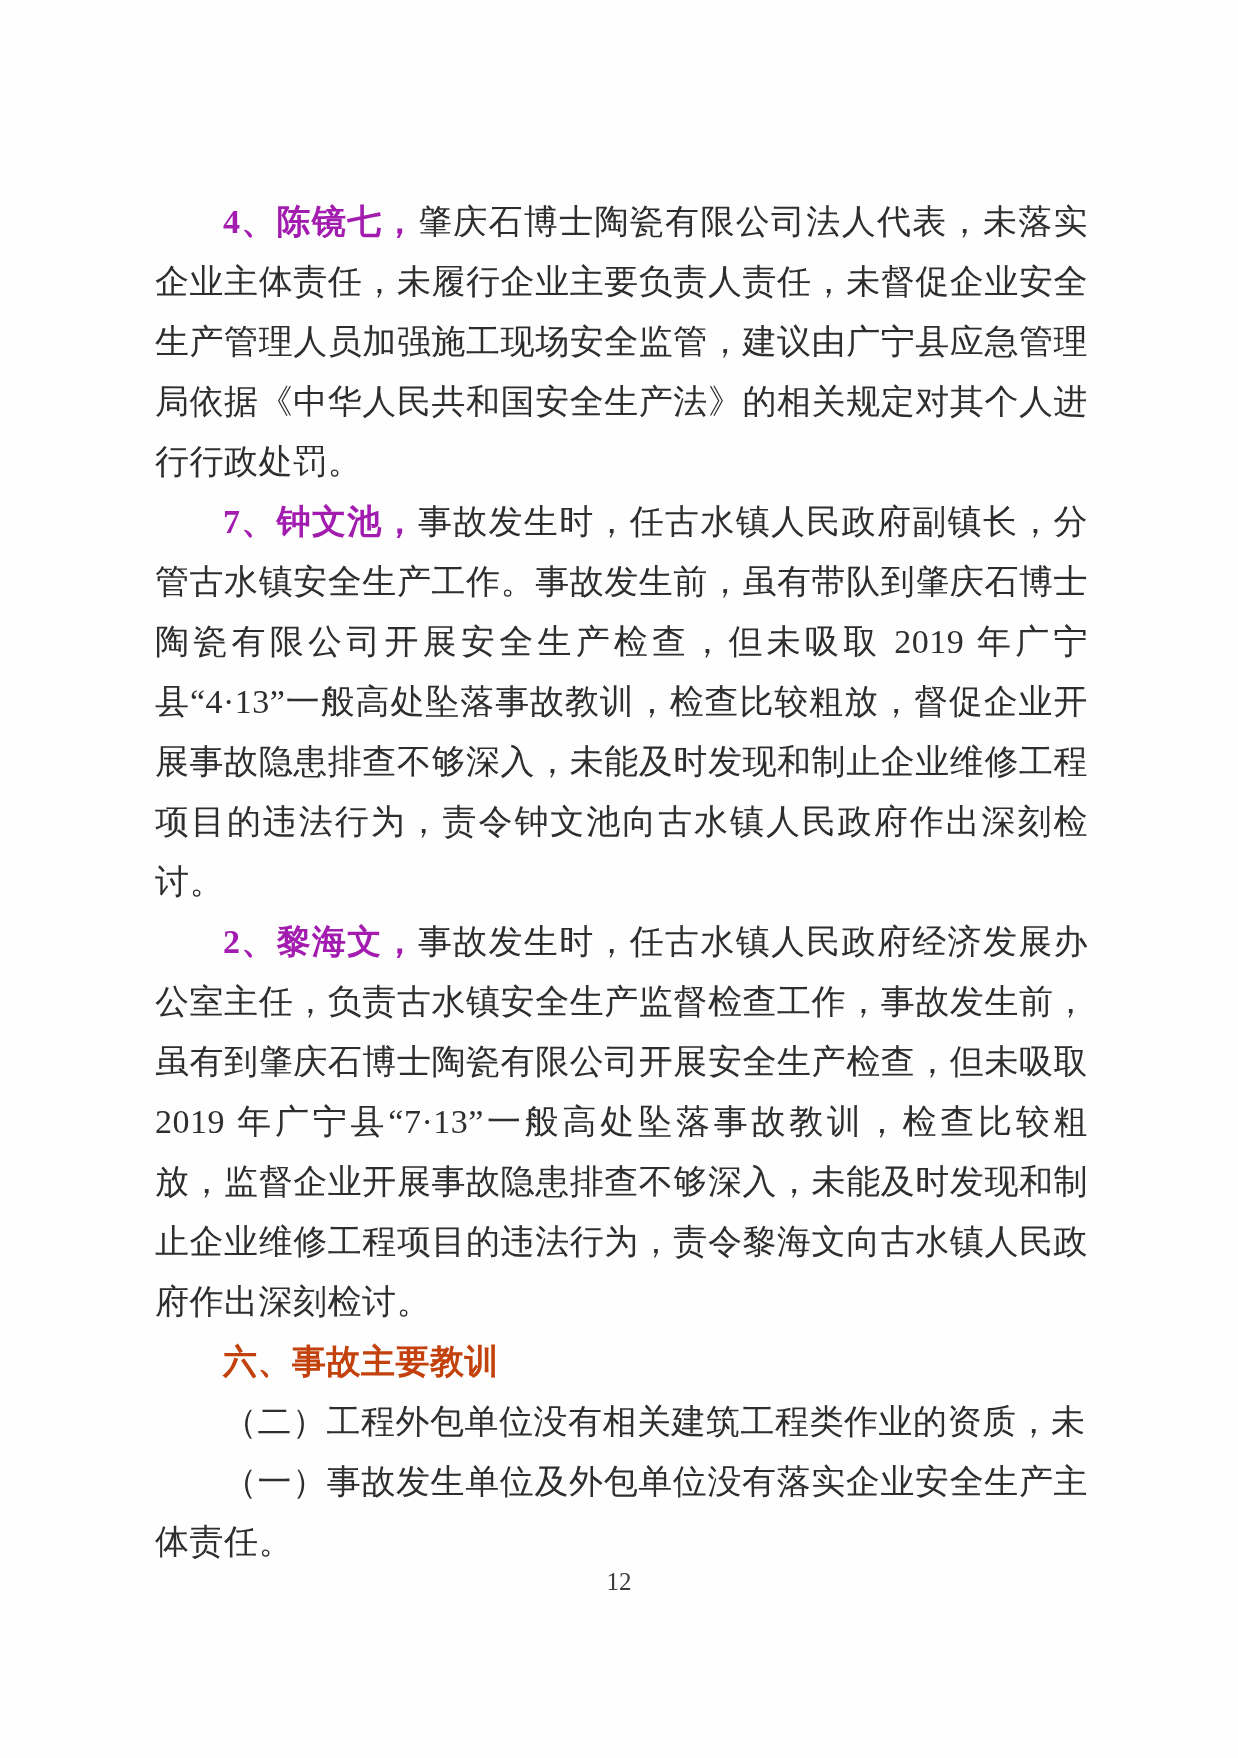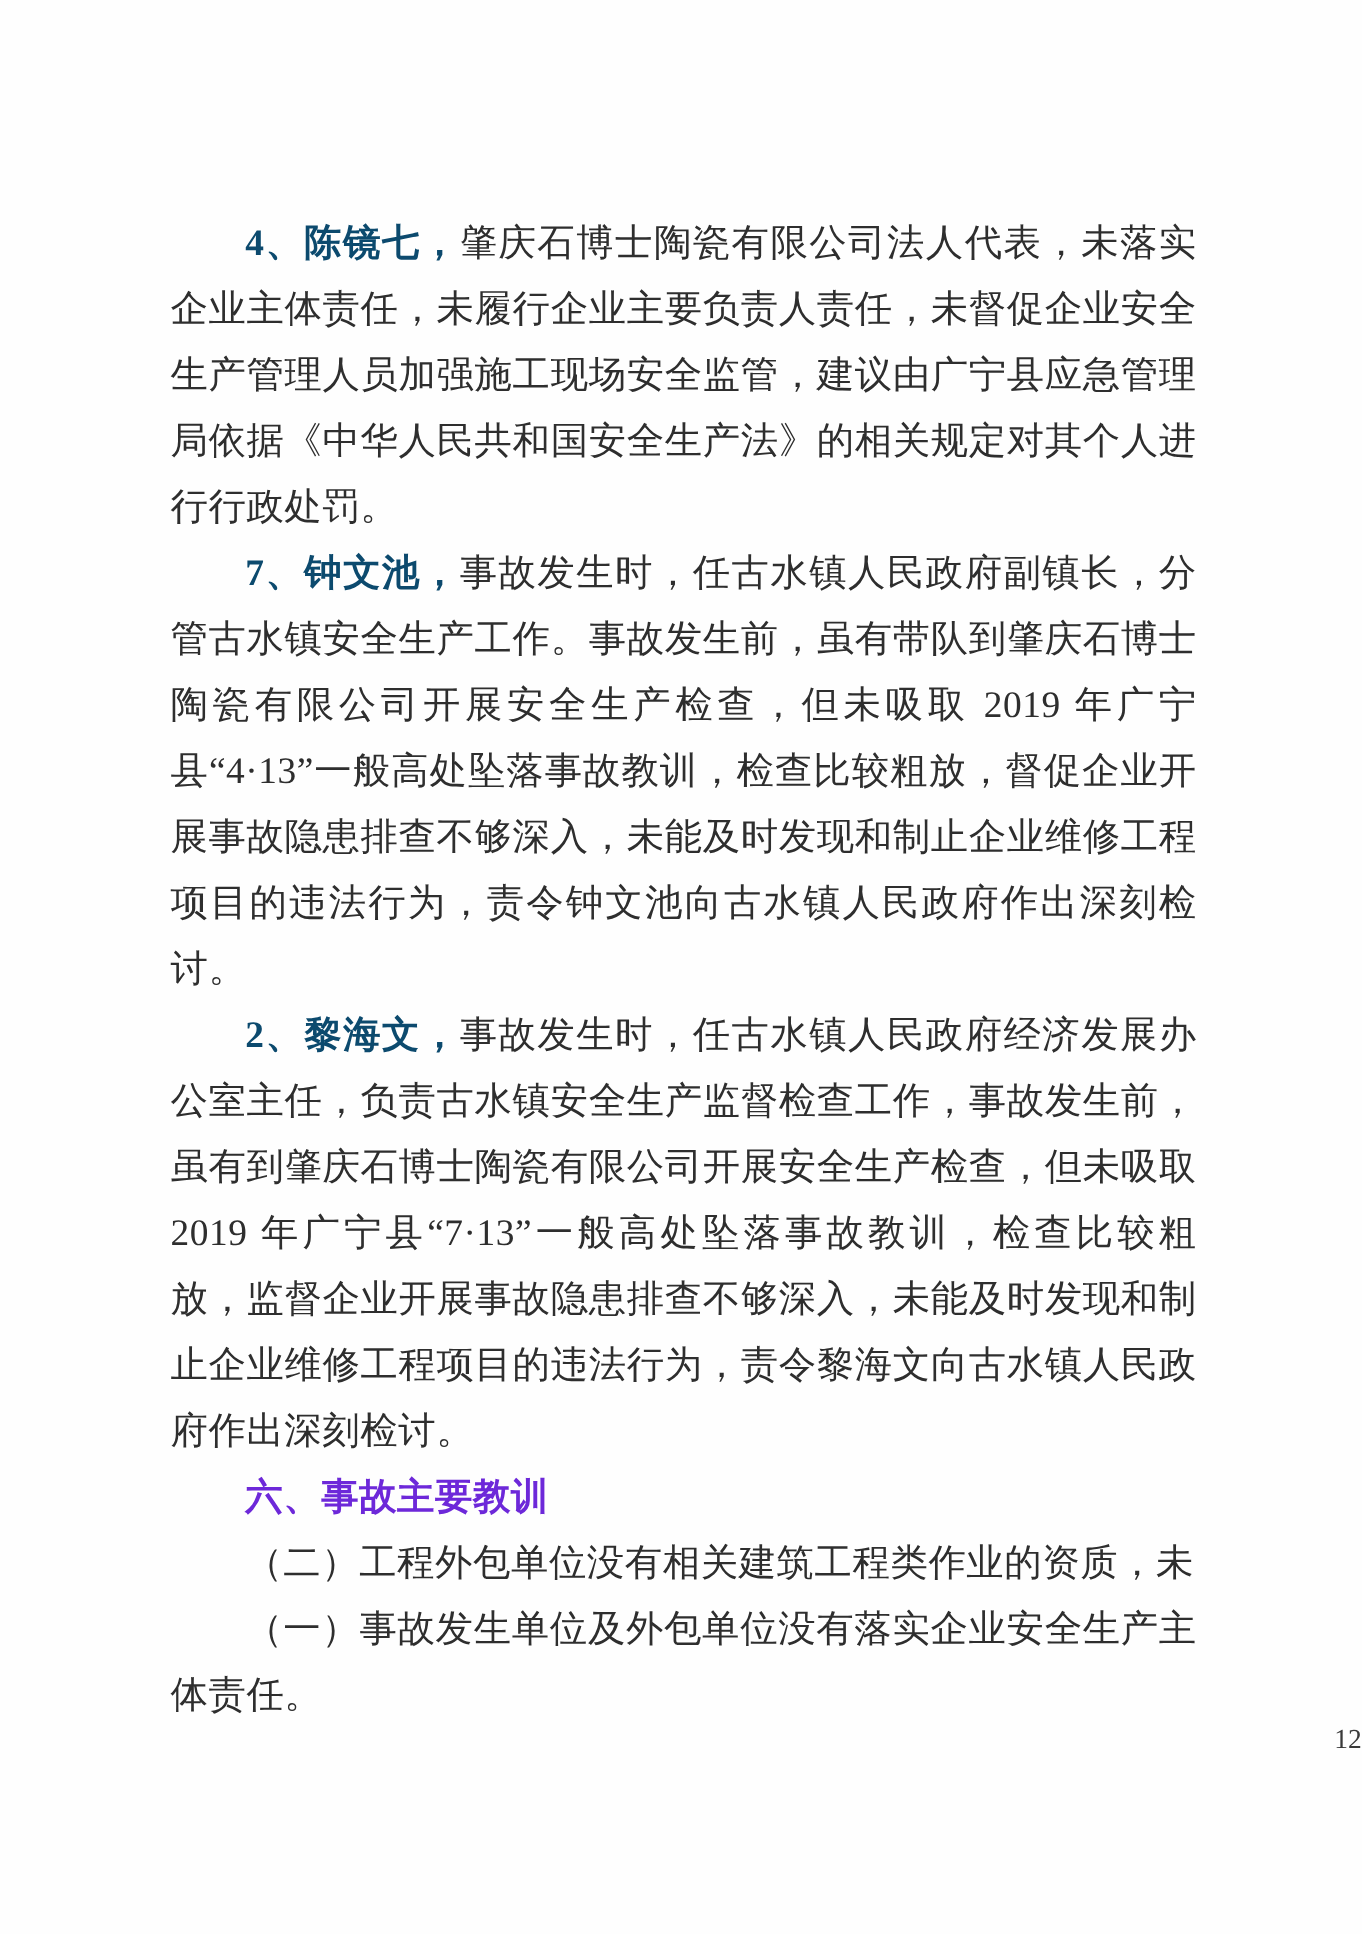--- a/index.html
+++ b/index.html
@@ -29,32 +29,32 @@
   .content p {
     margin: 0;
     padding: 0;
     text-indent: 2em;
   }
   .content p.spaced {
     margin-top: 0px;
   }
   .lead {
     font-weight: 700;
-    color: #0c4a6e;
+    color: #a21caf;
   }
   .heading {
     font-weight: 700;
-    color: #6d28d9;
+    color: #c2410c;
   }
   .page-number {
     position: absolute;
     top: 1568px;
     left: 0;
     width: 100%;
-    text-align: right;
+    text-align: center;
     font-family: "Liberation Serif", "DejaVu Serif", serif;
     font-size: 25px;
     color: #3a3a3a;
   }
 </style>
 </head>
 <body>
 
 <div class="page">
   <div class="content">

